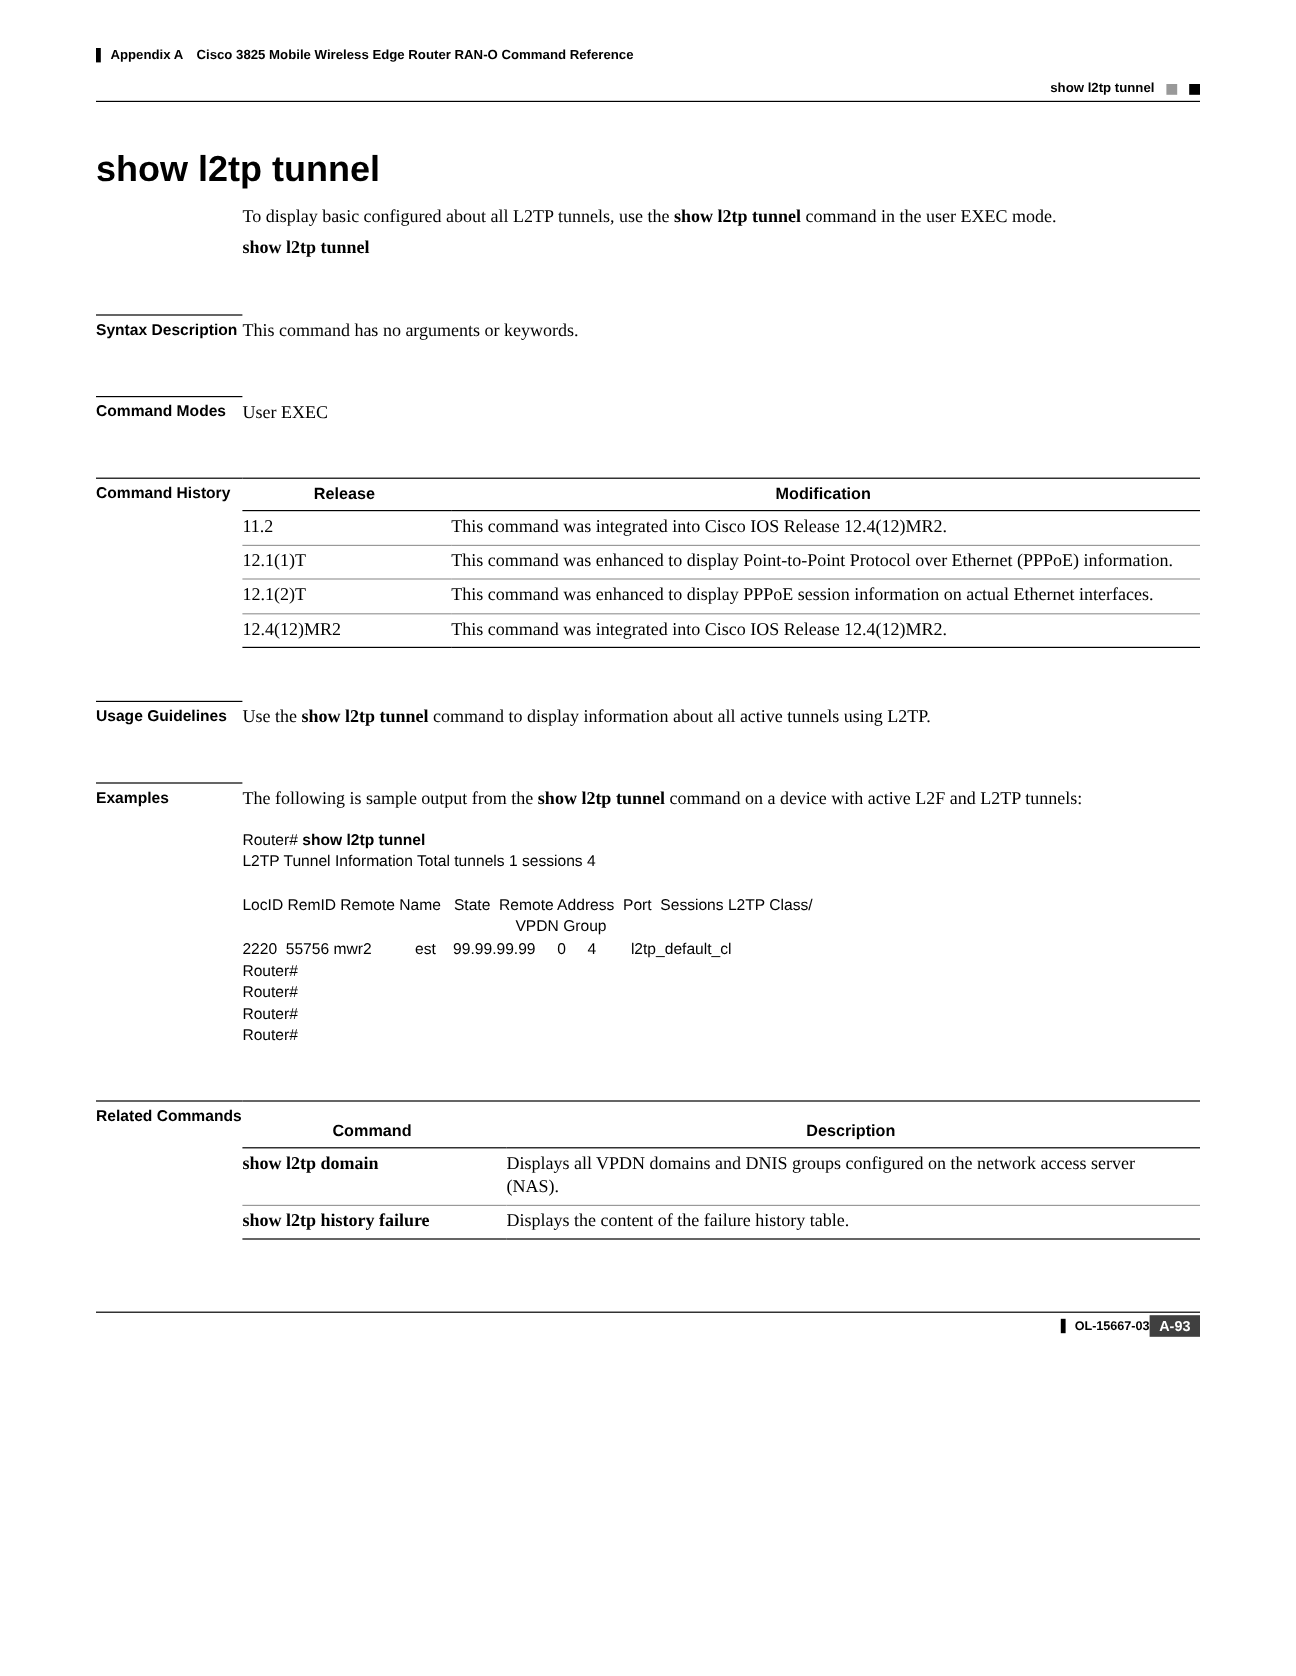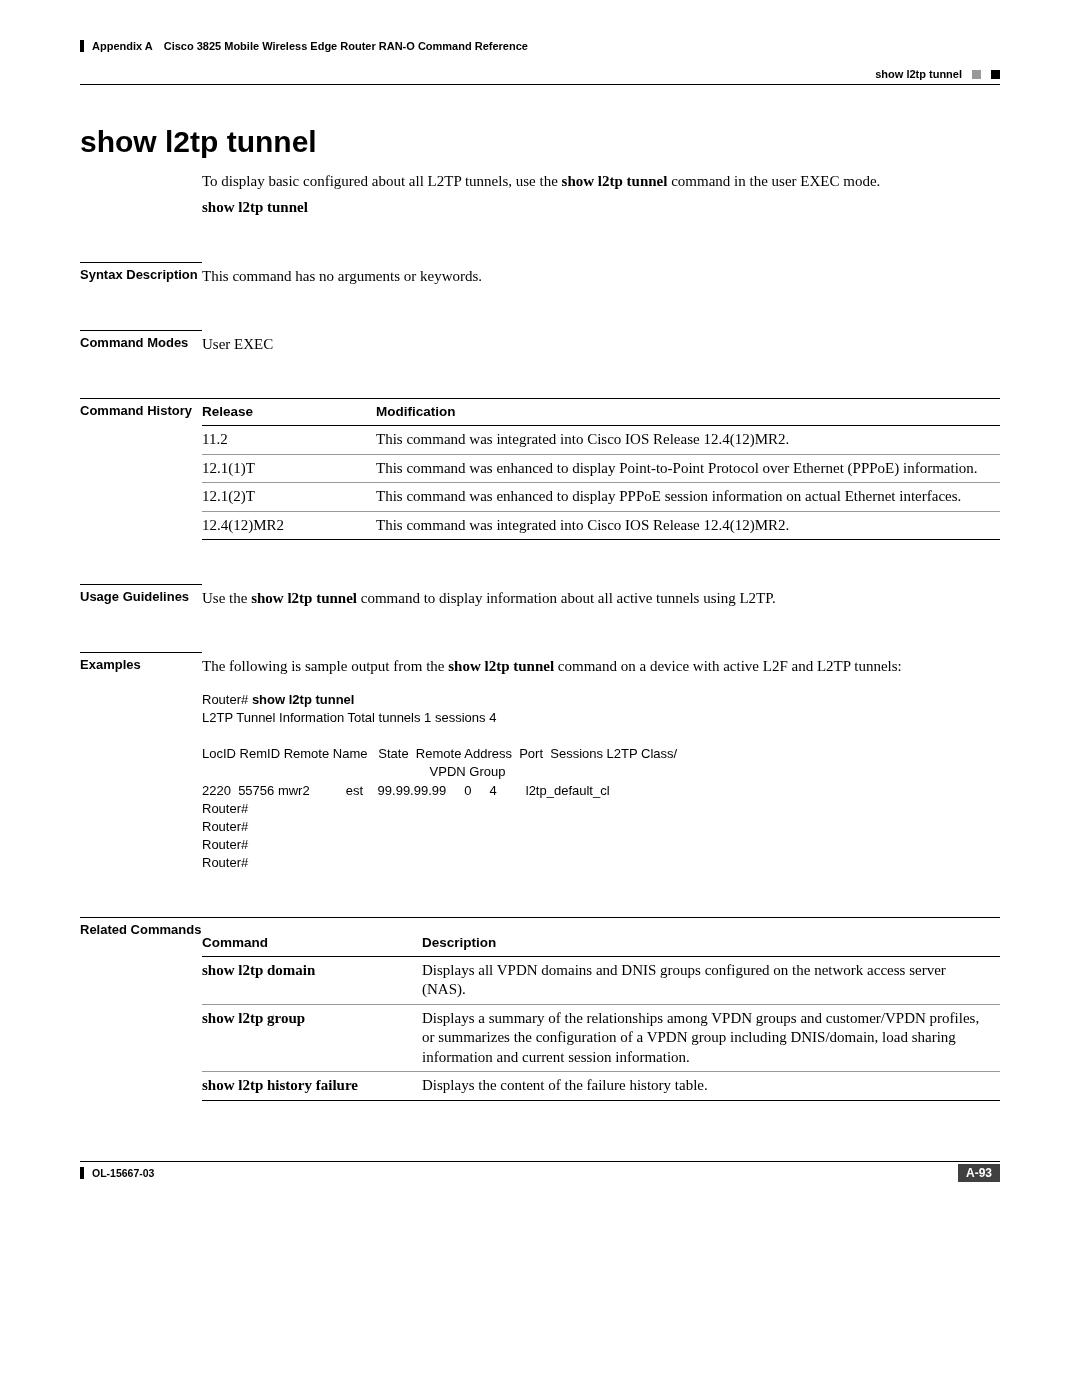--- a/index.html
+++ b/index.html
@@ -63,21 +63,21 @@
     padding-top: 4px;
     line-height: 1.35;
   }
   .section-body.with-top-border { border-top: 1.2px solid #000; }
   table.cmd-table {
     width: 100%;
     border-collapse: collapse;
     font-size: 15px;
   }
   table.cmd-table th {
-    text-align: left;
+    text-align: center;
     font-family: Arial, Helvetica, sans-serif;
     font-weight: bold;
     font-size: 13.5px;
     padding: 4px 4px 4px 0;
     border-bottom: 1px solid #000;
   }
   table.cmd-table td {
     vertical-align: top;
     padding: 4px 10px 4px 0;
     border-bottom: 1px solid #999;
@@ -96,21 +96,21 @@
   .footer {
     margin-top: 60px;
     font-family: Arial, Helvetica, sans-serif;
     font-size: 10.5px;
     font-weight: bold;
   }
   .footer-line1 { text-align: right; padding-bottom: 2px;}
   .footer-bar {
     border-top: 1px solid #000;
     display: flex;
-    justify-content: space-between;
+    justify-content: flex-end;
     padding-top: 2px;
     align-items: center;
   }
   .footer-left { border-left: 4px solid #000; padding-left: 8px;}
   .page-badge {
     background: #404040;
     color: #fff;
     padding: 2px 8px;
     font-size: 12px;
     font-weight: bold;
@@ -214,24 +214,20 @@
       <tbody>
           <tr>
         <th style="width:210px;">Command</th>
         <th>Description</th>
       </tr>
       <tr>
         <td class="cmd-col">show l2tp domain</td>
         <td>Displays all VPDN domains and DNIS groups configured on the network access server (NAS).</td>
       </tr>
       <tr>
-        <td class="cmd-col">show l2tp group</td>
-        <td>Displays a summary of the relationships among VPDN groups and customer/VPDN profiles, or summarizes the configuration of a VPDN group including DNIS/domain, load sharing information and current session information.</td>
-      </tr>
-      <tr>
         <td class="cmd-col">show l2tp history failure</td>
         <td>Displays the content of the failure history table.</td>
       </tr>
     </tbody>
       </table>
   </div>
 </div>
 
 <div class="footer">
   <div class="footer-bar">

